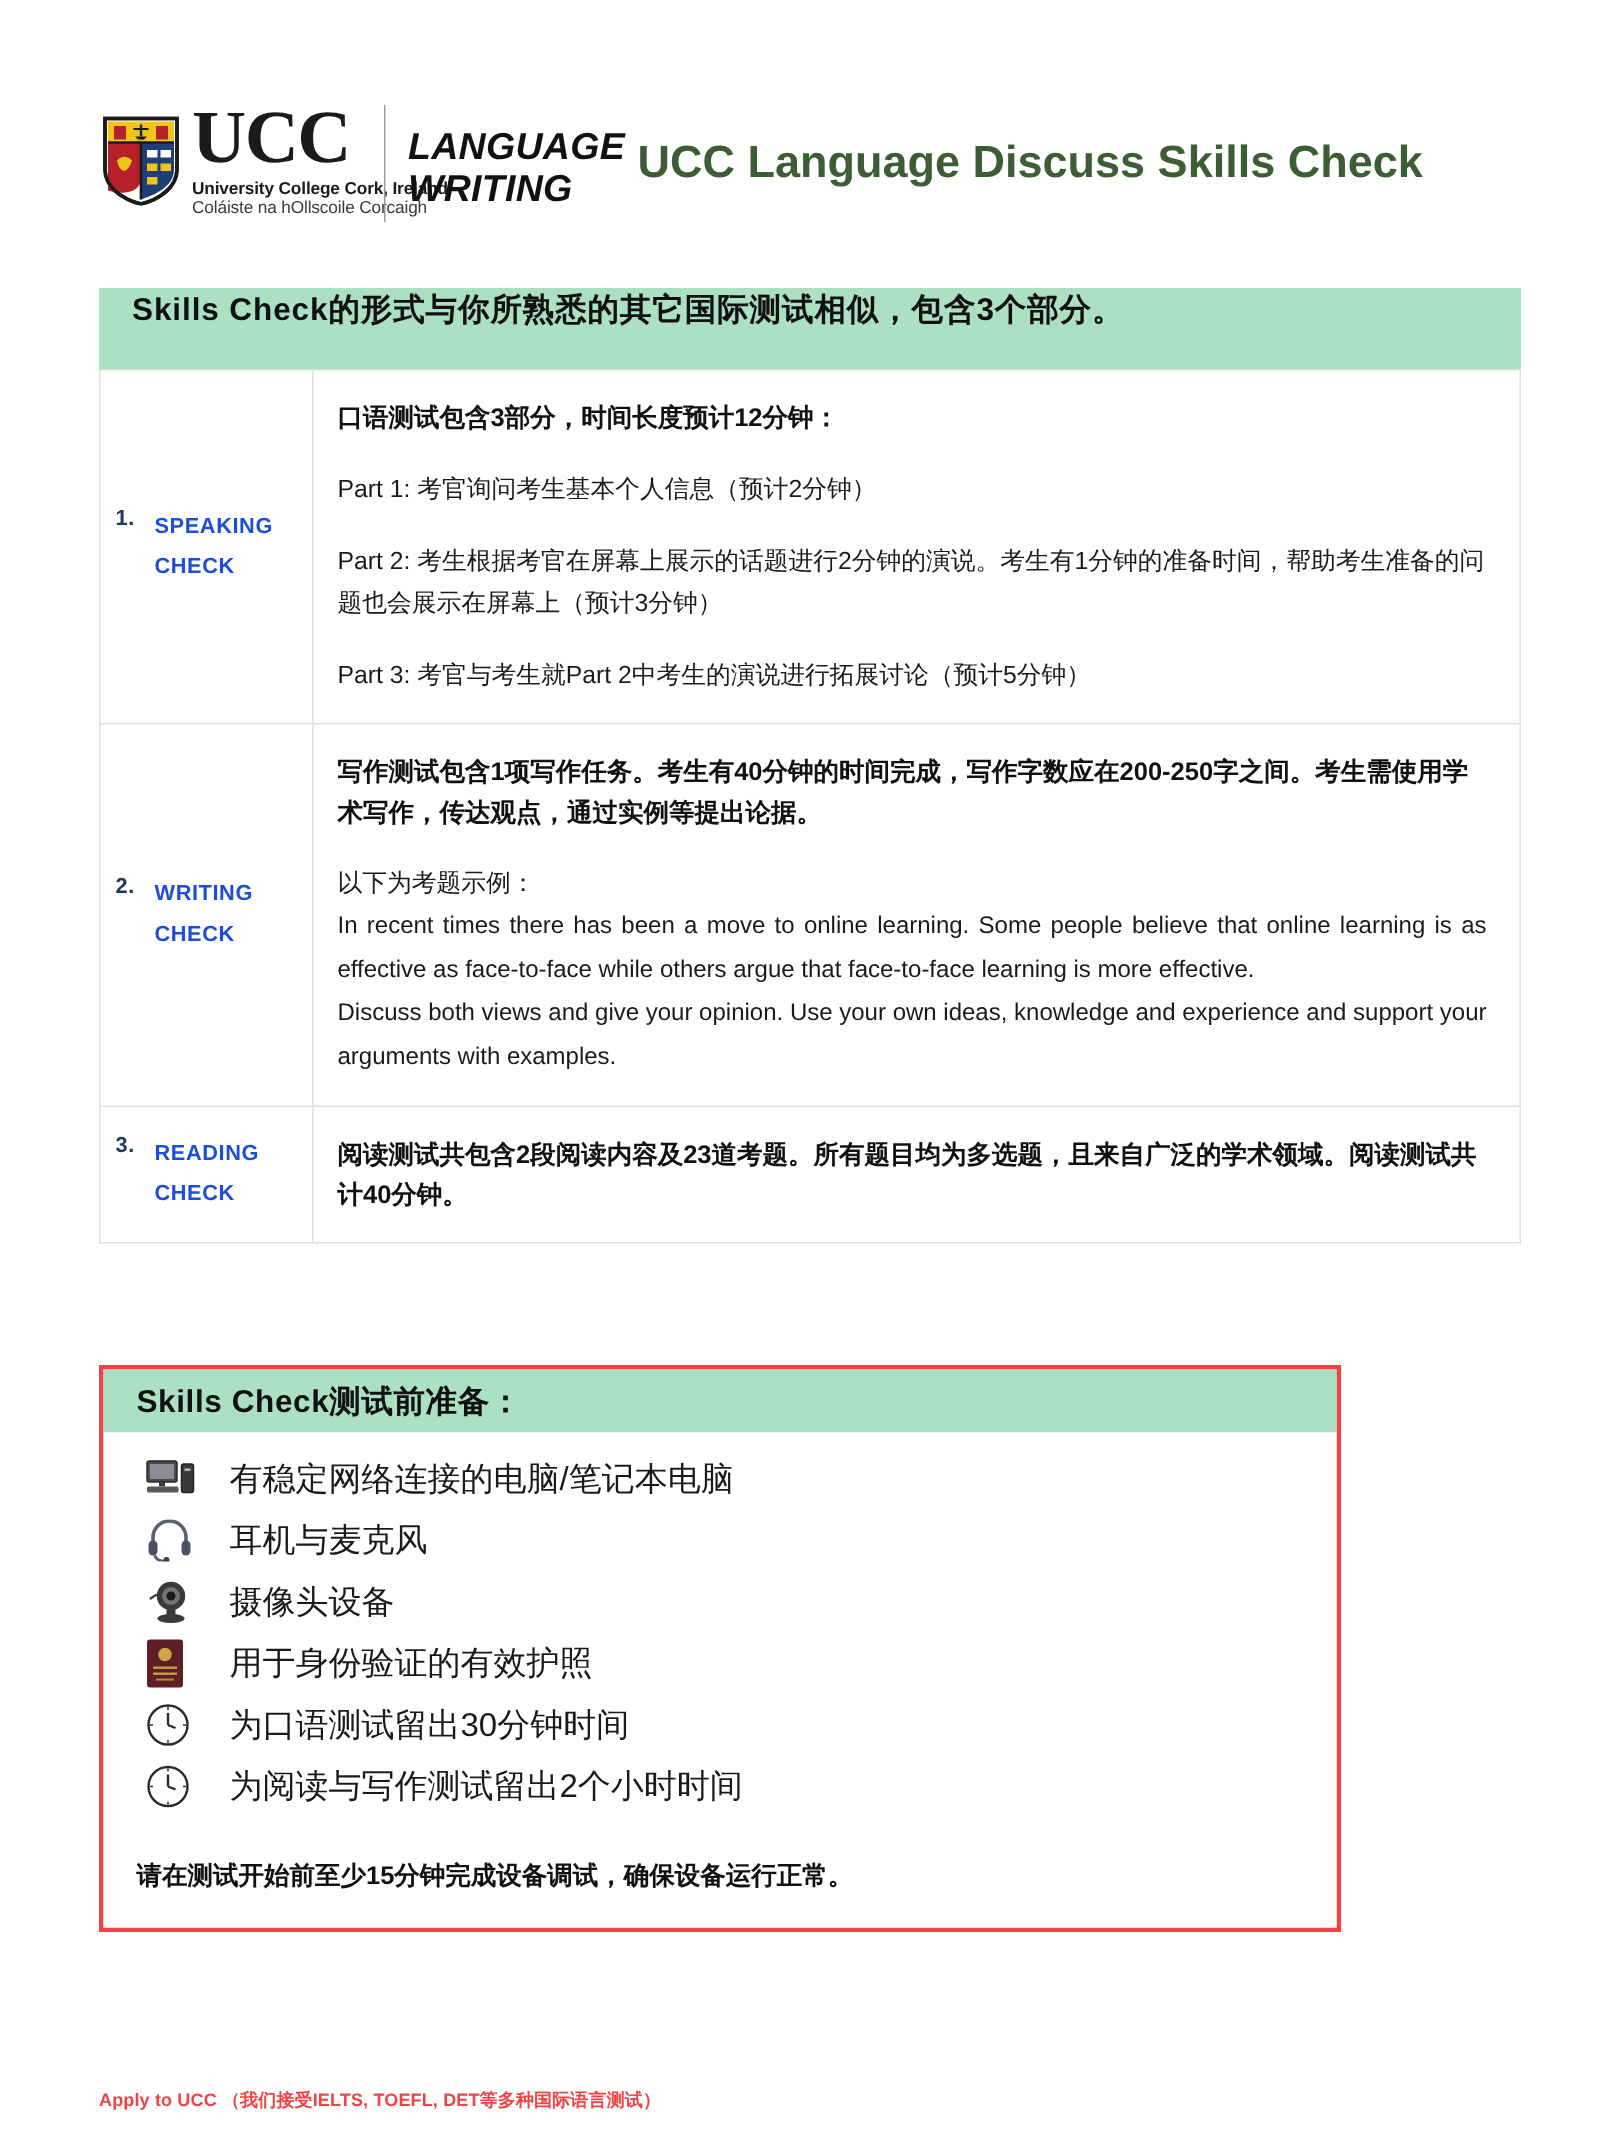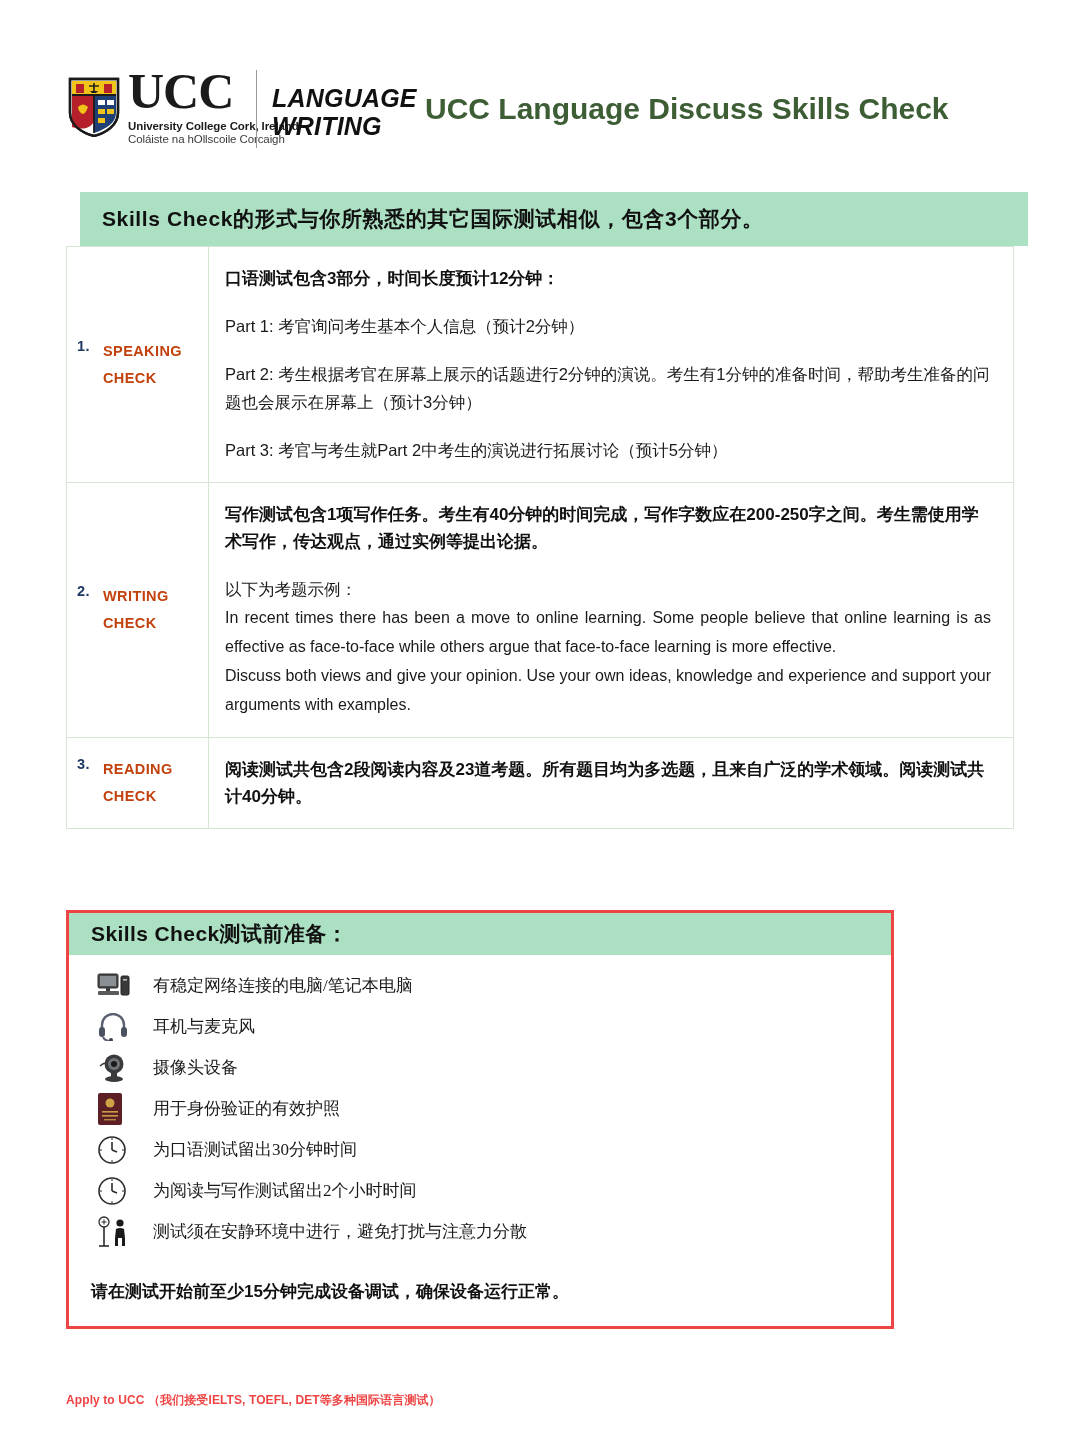--- a/index.html
+++ b/index.html
@@ -97,22 +97,21 @@
   }
 
   
   .banner {
     position: absolute;
     left: 66px;
     width: 948px;
     background: #ace0c2;
     box-sizing: border-box;
     display: flex;
-    align-items: center;
-    margin-left: 14px;
+    align-items: flex-start;
   }
   .banner-1 { top: 192px; height: 54px; }
   .banner-text {
     padding-left: 22px;
     font-size: 21px;
     font-weight: 700;
     color: #111111;
     letter-spacing: 0.6px;
   }
 
@@ -141,21 +140,21 @@
     font-size: 14.5px;
     font-weight: 700;
     letter-spacing: 0.4px;
   }
   .label-num {
     color: #1f3864;
     width: 26px;
     flex: 0 0 26px;
   }
   .label-name {
-    color: #c2410c;
+    color: #1d4ed8;
     line-height: 27px;
   }
   .body-cell {
     padding: 18px 22px 18px 16px !important;
   }
   .cn-bold {
     font-size: 17px;
     font-weight: 700;
     line-height: 27px;
     color: #111111;
@@ -211,24 +210,23 @@
   .prep-icon {
     width: 62px;
     flex: 0 0 62px;
     display: flex;
     align-items: center;
     justify-content: flex-start;
     padding-left: 6px;
     box-sizing: border-box;
   }
   .prep-label {
-    font-size: 17px;
+    font-size: 22px;
     line-height: 28px;
     color: #1a1a1a;
-    font-family: Liberation Serif, serif;
   }
   .prep-note {
     padding: 26px 0 4px 22px;
     font-size: 17px;
     font-weight: 700;
     color: #111111;
     line-height: 28px;
   }
 
   
@@ -439,33 +437,18 @@
           <line x1="15" y1="15" x2="20" y2="17" stroke="#2b2b2b" stroke-width="1.6"></line>
           <line x1="15" y1="3" x2="15" y2="5" stroke="#2b2b2b"></line>
           <line x1="15" y1="25" x2="15" y2="27" stroke="#2b2b2b"></line>
           <line x1="3" y1="15" x2="5" y2="15" stroke="#2b2b2b"></line>
           <line x1="25" y1="15" x2="27" y2="15" stroke="#2b2b2b"></line>
         </svg>
       </span>
       <span class="prep-label">为阅读与写作测试留出2个小时时间</span>
     </div>
 
-    <div class="prep-row">
-      <span class="prep-icon">
-        <svg width="34" height="32" viewBox="0 0 34 32" aria-hidden="true">
-          <circle cx="7" cy="6" r="5" fill="#ffffff" stroke="#2b2b2b" stroke-width="1.3"></circle>
-          <path d="M4.5 6 h5 M7 3.5 v5" stroke="#2b2b2b" stroke-width="1"></path>
-          <line x1="7" y1="11" x2="7" y2="30" stroke="#2b2b2b" stroke-width="1.6"></line>
-          <line x1="2" y1="30" x2="12" y2="30" stroke="#2b2b2b" stroke-width="1.6"></line>
-          <circle cx="23" cy="7" r="3.6" fill="#1a1a1a"></circle>
-          <path d="M19 13 q4 -2 8 0 l1 9 h-10 z" fill="#1a1a1a"></path>
-          <rect x="18" y="22" width="3" height="8" fill="#1a1a1a"></rect>
-          <rect x="25" y="22" width="3" height="8" fill="#1a1a1a"></rect>
-        </svg>
-      </span>
-      <span class="prep-label">测试须在安静环境中进行，避免打扰与注意力分散</span>
-    </div>
 
     <div class="prep-note">请在测试开始前至少15分钟完成设备调试，确保设备运行正常。</div>
   </div>
 </div>
 
 <div class="footer">Apply to UCC （我们接受IELTS, TOEFL, DET等多种国际语言测试）</div>
 
 </body></html>

